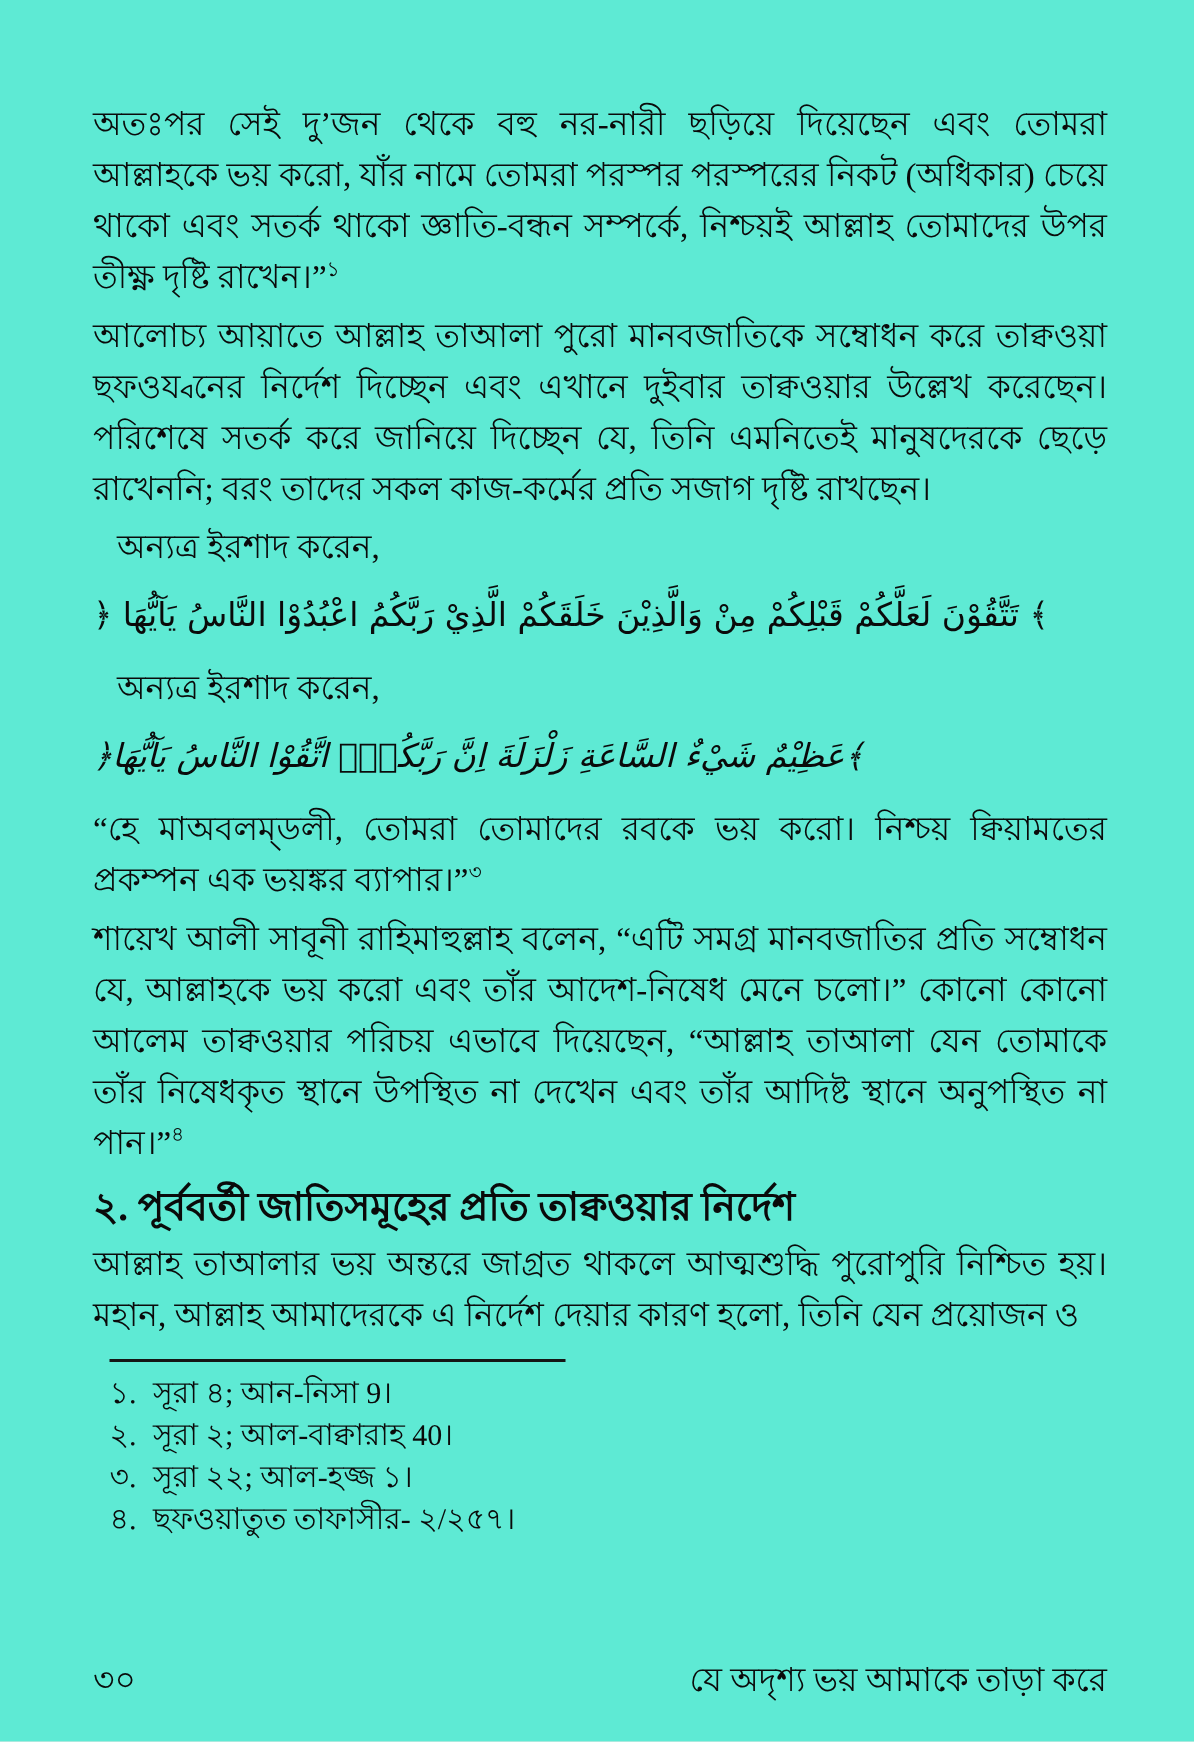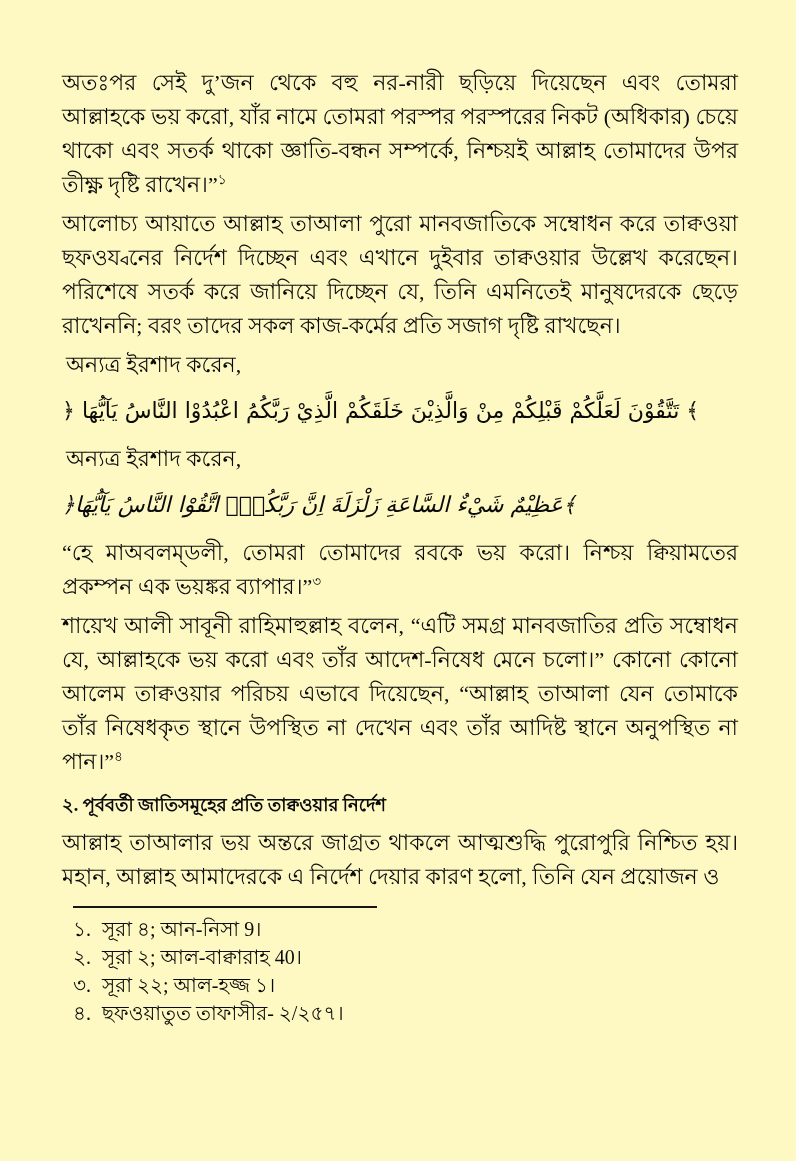--- a/index.html
+++ b/index.html
@@ -2,61 +2,61 @@
 <html lang="bn"><head>
 <meta charset="utf-8">
 <style>
   * { margin: 0; padding: 0; box-sizing: border-box; }
   html, body { background: #e8e8e8; }
   .page {
     position: relative;
     width: 796px;
     height: 1161px;
     margin: 0 auto;
-    background: #fef9c3;
+    background: #5eead4;
     color: #0a0a0a;
     font-family: "Liberation Serif", "DejaVu Serif", serif;
     overflow: hidden;
   }
   .content {
     position: absolute;
     left: 62px;
     right: 58px;
     top: 66px;
   }
   p.body {
     font-size: 22px;
     line-height: 34px;
     text-align: justify;
     margin-bottom: 5px;
   }
   p.leadin {
     text-align: left;
-    margin: 2px 0 4px 4px;
+    margin: 2px 0 4px 16px;
   }
   .fnref {
     font-size: 0.62em;
     vertical-align: super;
     line-height: 0;
   }
   .arabic {
     font-family: "DejaVu Sans", sans-serif;
     direction: ltr;
     unicode-bidi: plaintext;
     font-size: 22px;
     line-height: 46px;
     text-align: justify;
     margin: 6px 0 8px 0;
   }
   .arabic.centered {
     text-align: left;
     font-style: italic;
   }
   h2.section-heading {
-    font-size: 18px;
+    font-size: 26px;
     font-weight: bold;
     line-height: 36px;
     margin: 8px 0 3px 0;
   }
   .footnote-rule {
     width: 304px;
     height: 0;
     border-top: 2px solid #151515;
     margin: 12px 0 7px 11px;
   }
@@ -128,13 +128,17 @@
         <span class="fn-text">সূরা ২২; আল-হজ্জ ১।</span>
       </li>
       <li class="footnote">
         <span class="fn-num">৪.</span>
         <span class="fn-text">ছফওয়াতুত তাফাসীর- ২/২৫৭।</span>
       </li>
     </ol>
 
   </main>
 
+  <footer class="page-footer">
+    <span>৩০</span>
+    <span>যে অদৃশ্য ভয় আমাকে তাড়া করে</span>
+  </footer>
 </div>
 
 </body></html>

